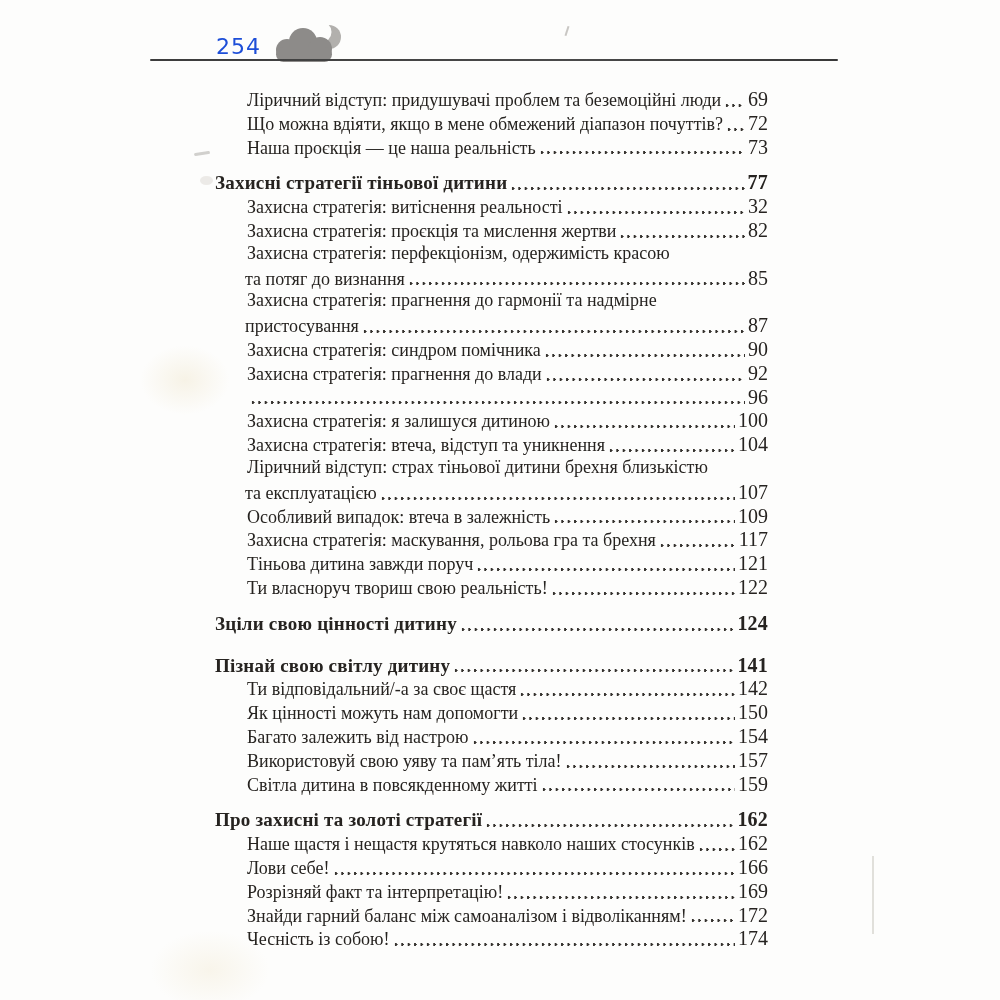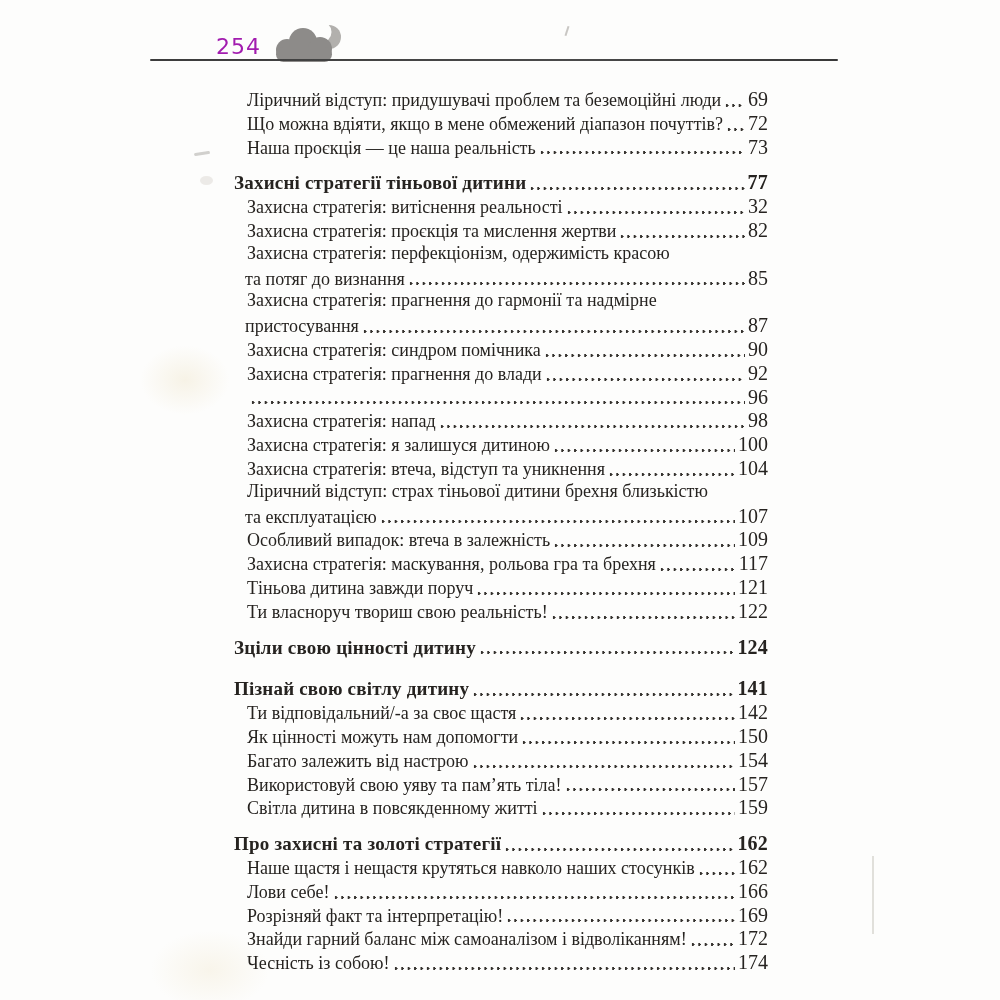--- a/index.html
+++ b/index.html
@@ -9,28 +9,28 @@
     font-family:"Liberation Serif","DejaVu Serif",serif;
     color:#262320;
     overflow:hidden;
   }
   .page { position:relative; width:1000px; height:1000px; background:#fdfdfc; }
 
   
   .header { position:absolute; left:216px; top:22px; display:flex; align-items:center; gap:8px; }
   .pagenum {
     font-family:"DejaVu Sans","Liberation Sans",sans-serif;
-    font-size:22px; color:#a21caf; letter-spacing:1px;
+    font-size:22px; color:#1d4ed8; letter-spacing:1px;
   }
   .rule { position:absolute; left:150px; top:59px; width:688px; height:2.4px;
           background:linear-gradient(90deg,#3c3c3c,#4a4a4a 60%,#383838); border-radius:1px; }
 
   
   .toc { position:absolute; left:215px; top:88px; width:553px; }
-  .row { display:flex; align-items:baseline; height:23.8px; font-size:18px;margin-left:19px; }
+  .row { display:flex; align-items:baseline; height:23.8px; font-size:18px; }
   .row.head { font-weight:bold; font-size:19px; letter-spacing:0.2px; }
   .row.sub  { margin-left:32px;text-align:right; }
   .row.cont { margin-left:30px; }
   .gap    { margin-top:12px; }
   .gap-lg { margin-top:18px; }
   .t { flex:0 1 auto; white-space:nowrap; overflow:hidden; }
   .dots {
     flex:1 1 auto; min-width:10px; align-self:flex-end;
     height:5px; margin:0 3px 4px 4px;
     background-image:radial-gradient(circle at 2px 2.5px, #35322e 1.25px, rgba(0,0,0,0) 1.55px);
@@ -141,25 +141,20 @@
     <div class="row sub">
       <span class="t">Захисна стратегія: прагнення до влади</span>
       <span class="dots"></span>
       <span class="pg">92</span>
     </div>
     <div class="row sub">
       <span class="dots"></span>
       <span class="pg">96</span>
     </div>
     <div class="row sub">
-      <span class="t">Захисна стратегія: напад</span>
-      <span class="dots"></span>
-      <span class="pg">98</span>
-    </div>
-    <div class="row sub">
       <span class="t">Захисна стратегія: я залишуся дитиною</span>
       <span class="dots"></span>
       <span class="pg">100</span>
     </div>
     <div class="row sub">
       <span class="t">Захисна стратегія: втеча, відступ та уникнення</span>
       <span class="dots"></span>
       <span class="pg">104</span>
     </div>
 

